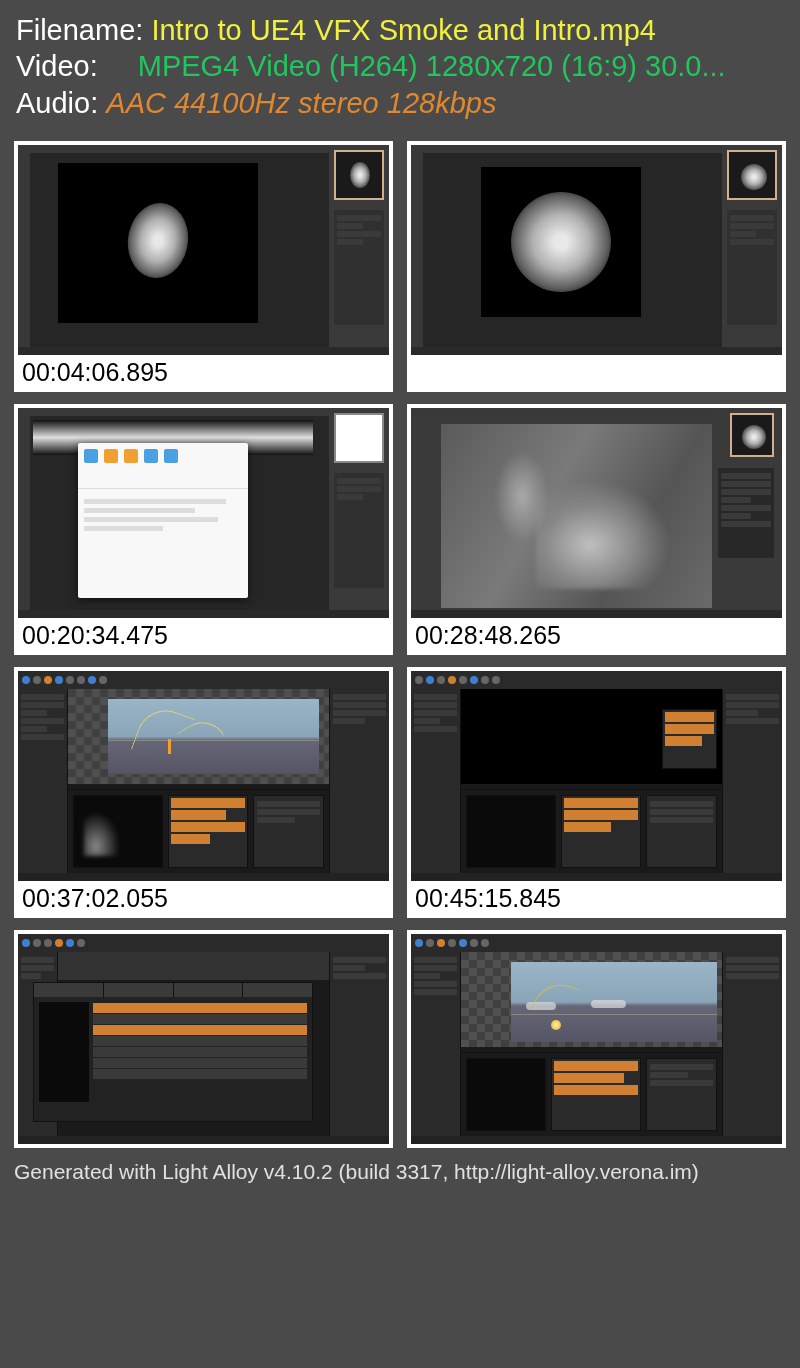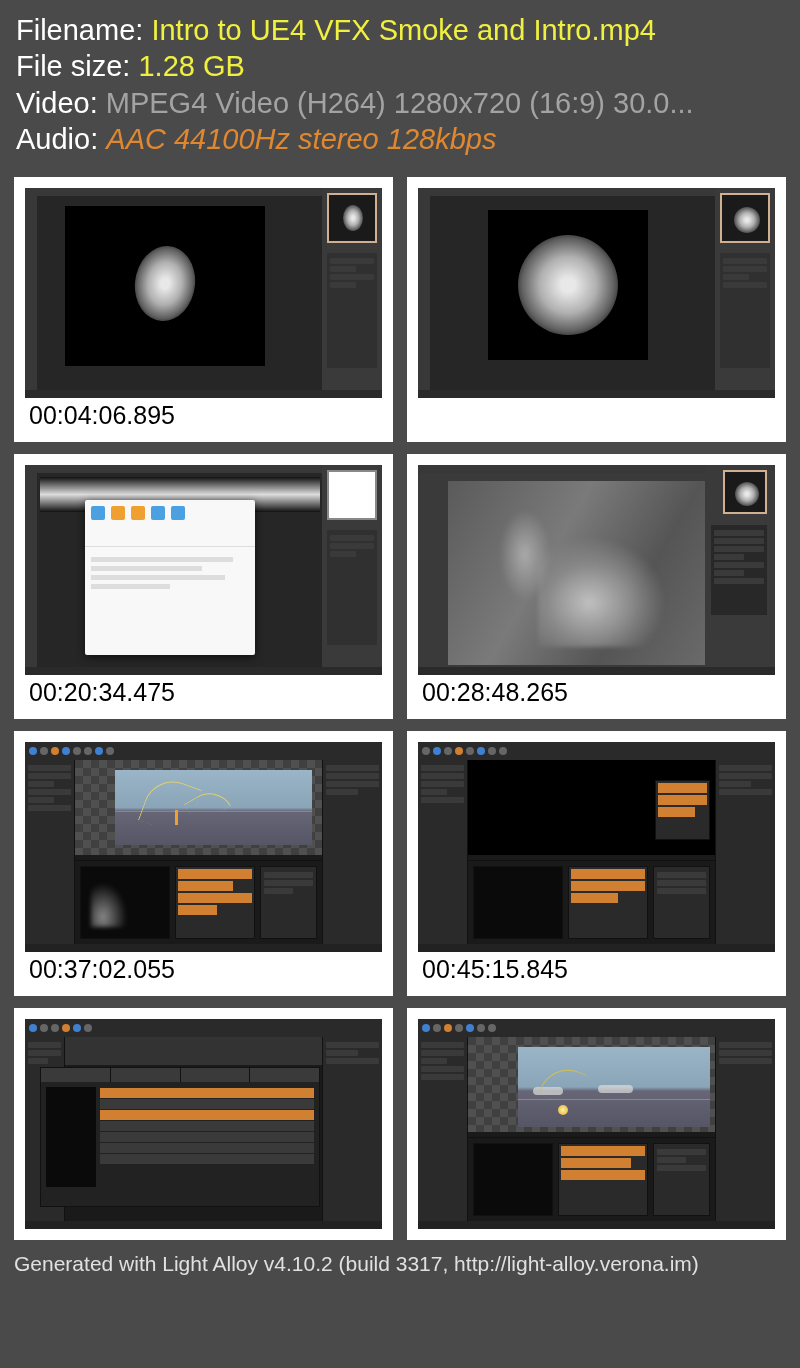--- a/index.html
+++ b/index.html
@@ -15,32 +15,32 @@
   }
   .info-row {
     font-size: 29px;
     line-height: 1.25;
     white-space: nowrap;
     overflow: hidden;
   }
   .label { color: #ffffff; }
   .val-yellow { color: #f0f040; }
   .val-white { color: #ffffff; }
-  .val-teal { color: #a3a3a3; }
+  .val-teal { color: #22c55e; margin-left: 32px; }
   .val-orange { color: #e08830; font-style: italic; }
   
   .thumbs {
     display: grid;
     grid-template-columns: 1fr 1fr;
     gap: 12px 14px;
     padding: 0 14px;
   }
   .thumb {
     background: #ffffff;
-    padding: 11px;
+    padding: 4px;
   }
   .thumb-img {
     width: 100%;
     height: 210px;
     background: #2a2a2a;
     position: relative;
     overflow: hidden;
   }
   .timestamp {
     font-size: 25px;
@@ -104,24 +104,20 @@
 </style>
 </head>
 <body>
 
 <div class="info-panel">
   <div class="info-row">
     <span class="label">Filename:</span>
     <span class="val-yellow">Intro to UE4 VFX Smoke and Intro.mp4</span>
   </div>
   <div class="info-row">
-    <span class="label">File size:</span>
-    <span class="val-yellow">1.28 GB</span>
-  </div>
-  <div class="info-row">
     <span class="label">Video:</span>
     <span class="val-teal">MPEG4 Video (H264) 1280x720 (16:9) 30.0...</span>
   </div>
   <div class="info-row">
     <span class="label">Audio:</span>
     <span class="val-orange">AAC 44100Hz stereo 128kbps</span>
   </div>
 </div>
 
 <div class="thumbs">

